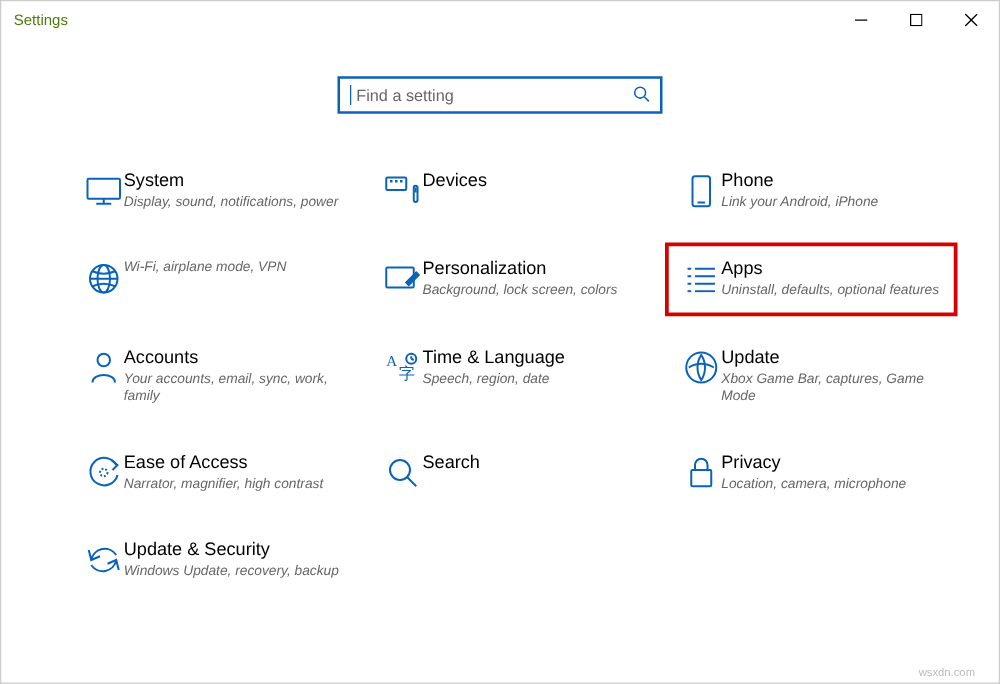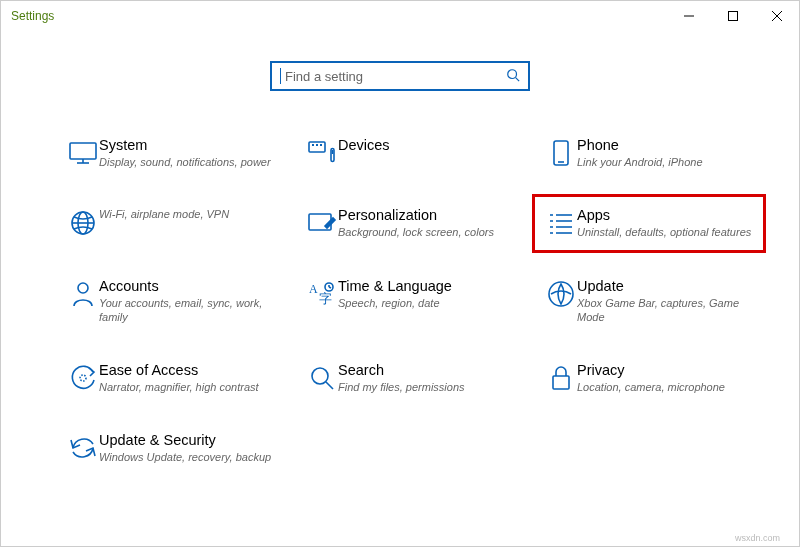--- a/index.html
+++ b/index.html
@@ -305,21 +305,20 @@
 
   <div class="tile">
     <div class="iconwrap">
       <svg width="26" height="26" viewBox="0 0 26 26">
           <circle cx="11" cy="11" r="8"></circle>
           <line x1="17" y1="17" x2="24" y2="24"></line>
         </svg>
     </div>
     <div class="txt">
       <div class="ttitle">Search</div>
-      <div class="tdesc">Find my files, permissions</div>
     </div>
   </div>
 
   <div class="tile">
     <div class="iconwrap">
       <svg width="22" height="28" viewBox="0 0 22 28">
           <rect x="3" y="12" width="16" height="13" rx="1"></rect>
           <path d="M 6 12 L 6 8 A 5 5 0 0 1 16 8 L 16 12"></path>
         </svg>
     </div>

